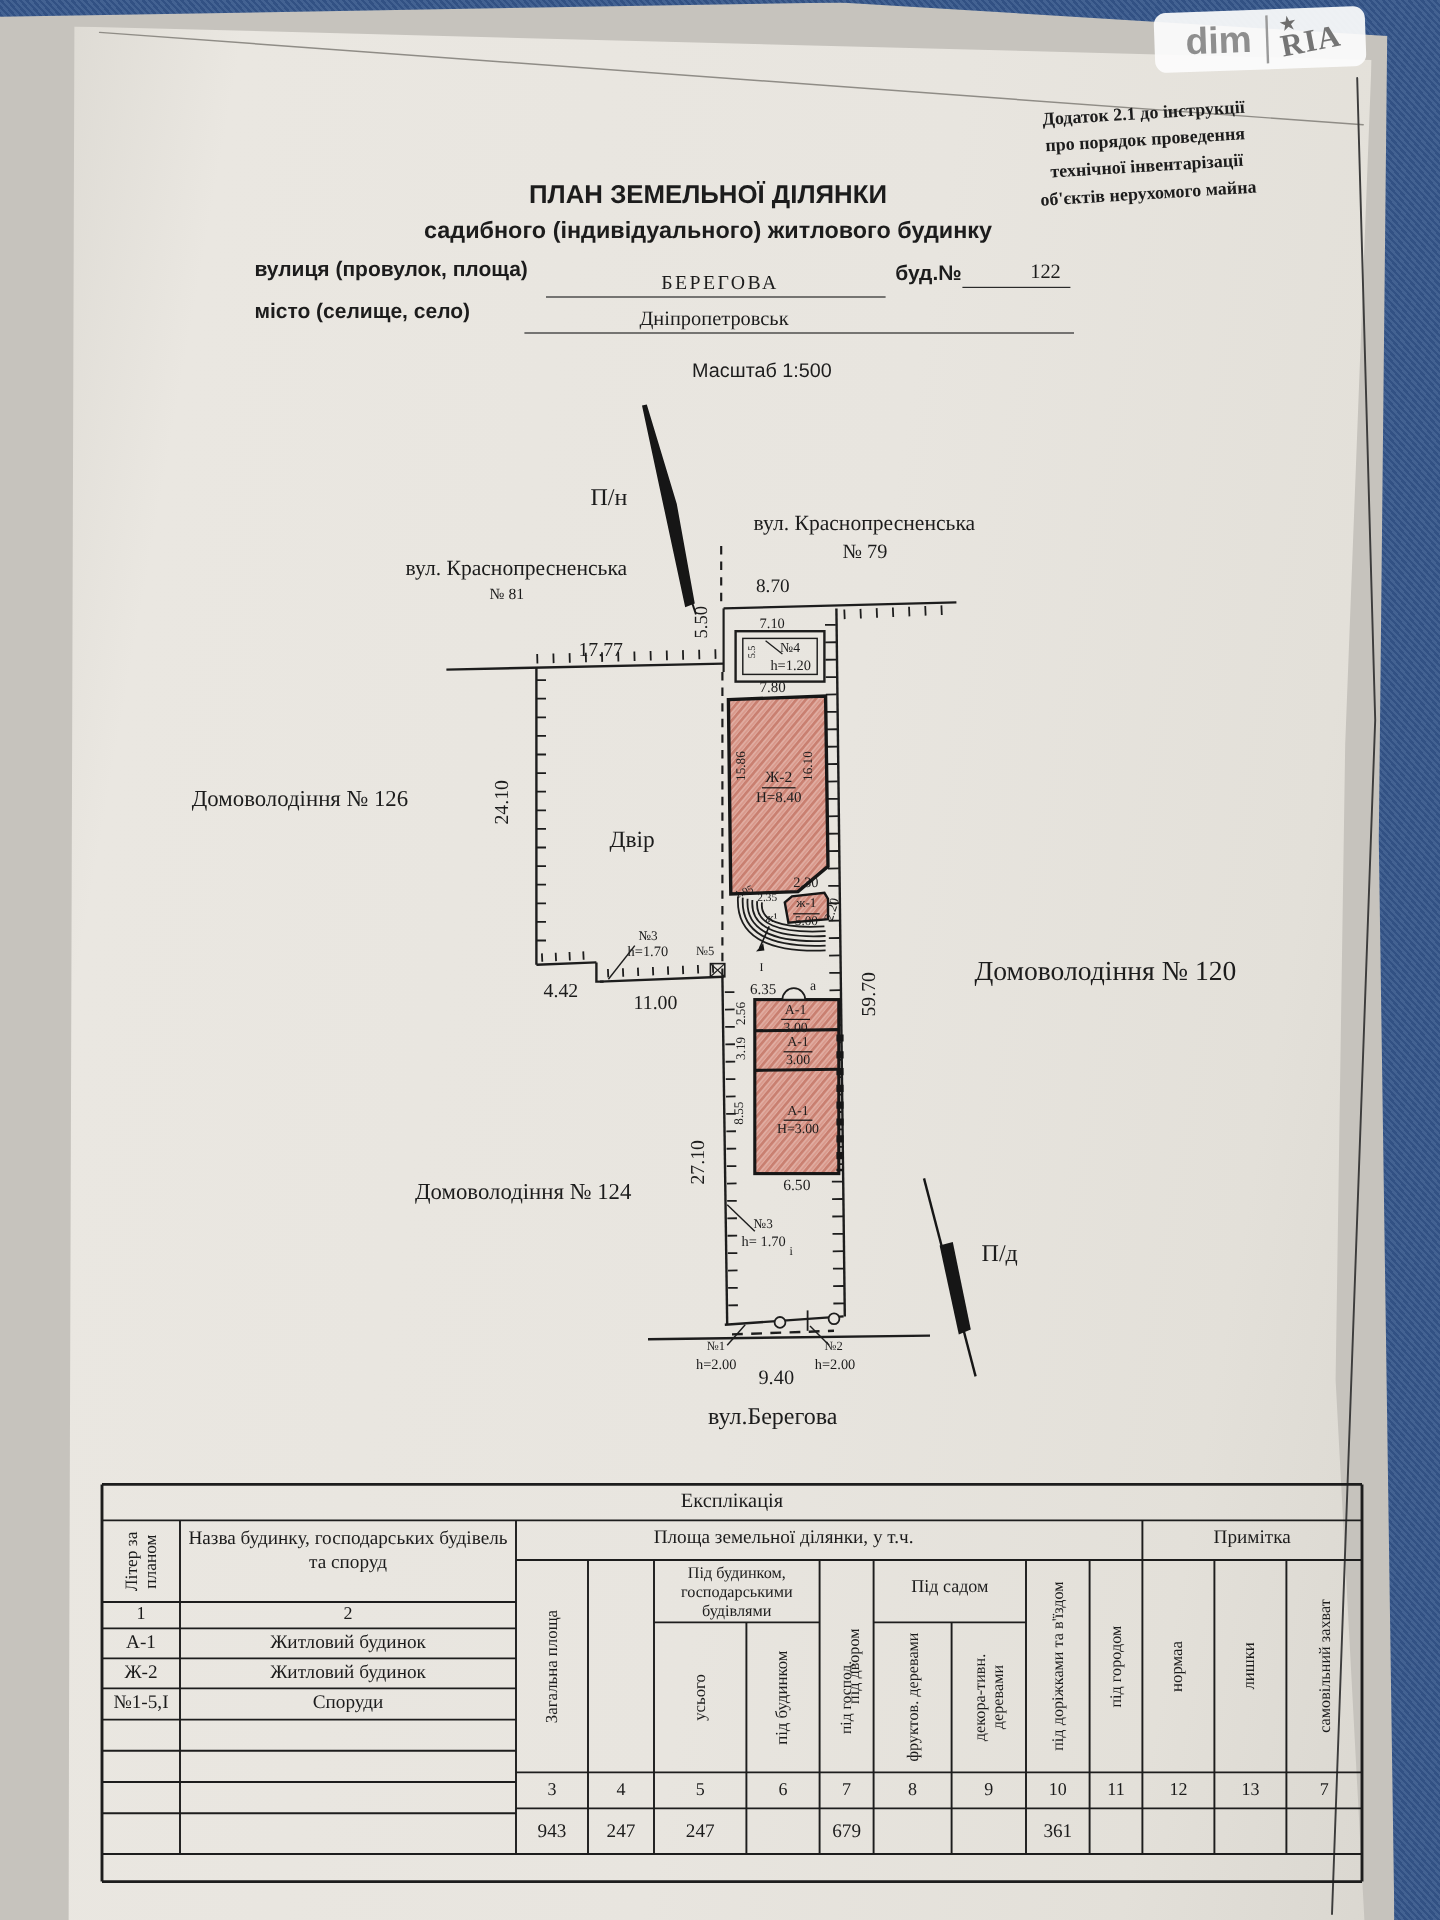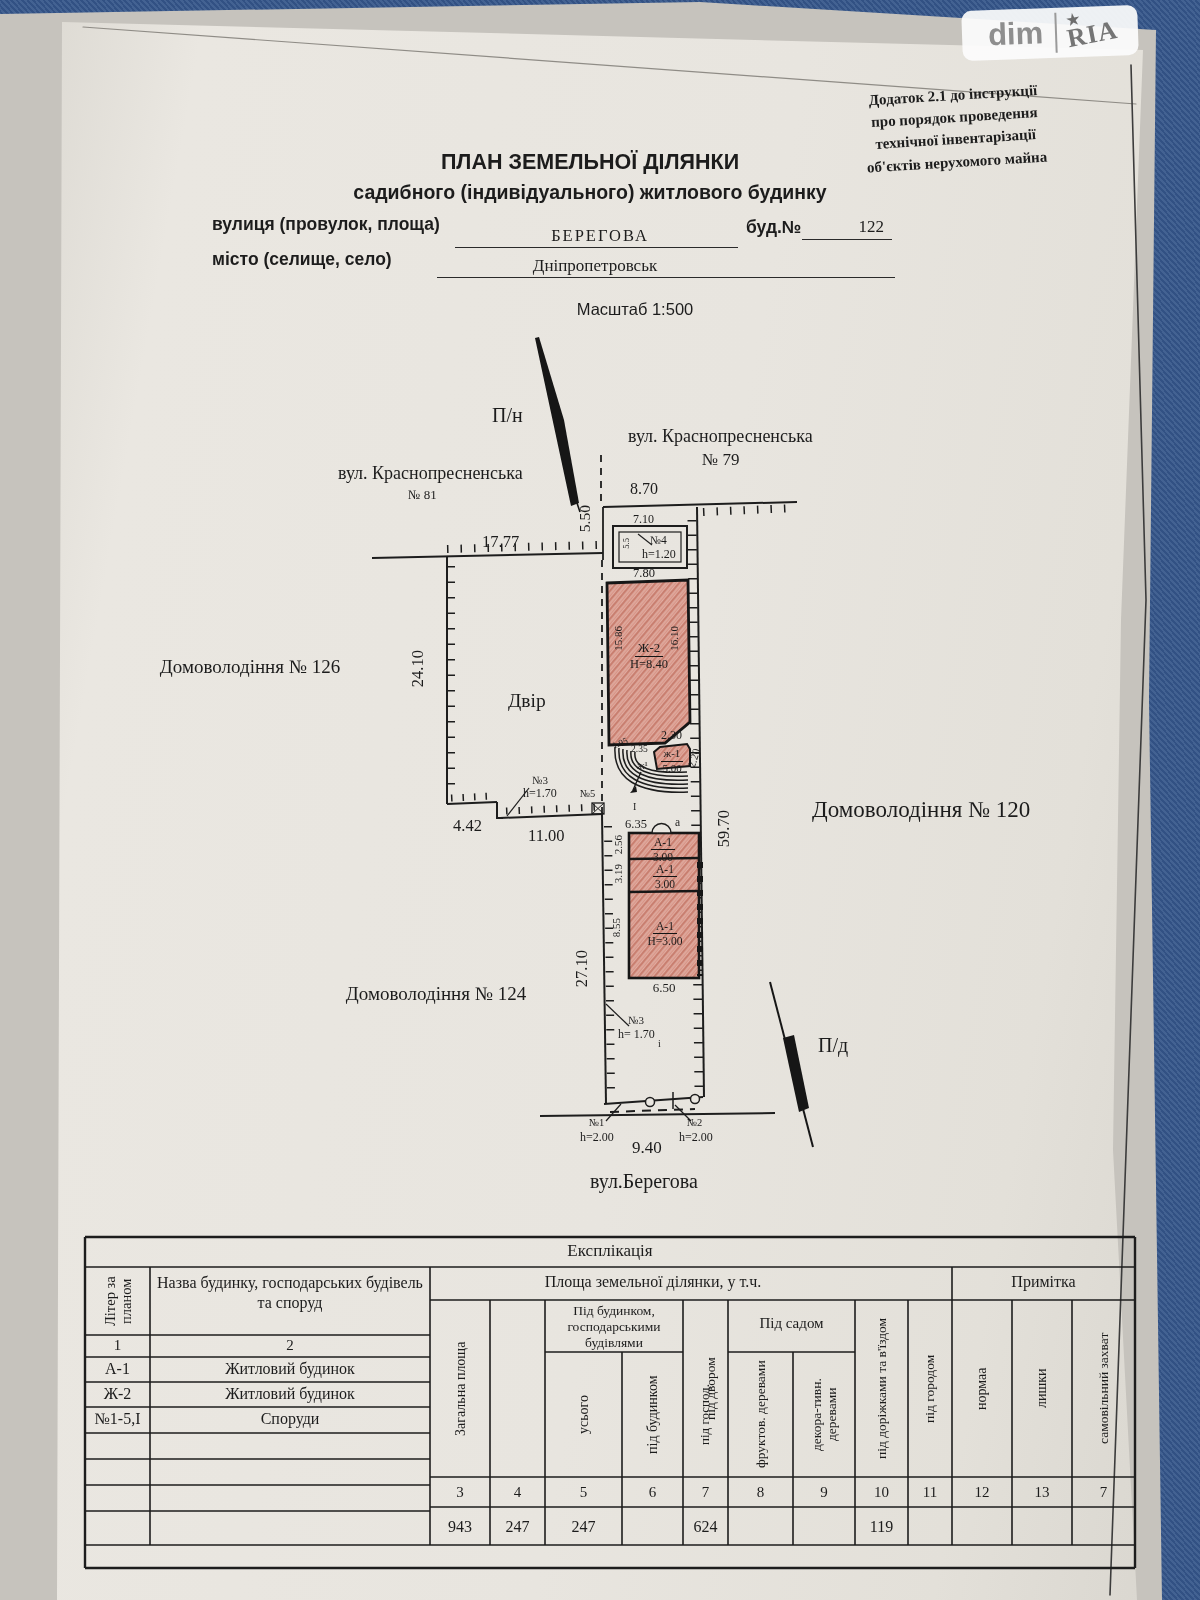--- a/index.html
+++ b/index.html
@@ -311,20 +311,20 @@
 <div class="lbl c" style="left:855px;top:1484px;width:53px;font-size:15px;">10</div>
 <div class="lbl c" style="left:908px;top:1484px;width:44px;font-size:15px;">11</div>
 <div class="lbl c" style="left:952px;top:1484px;width:60px;font-size:15px;">12</div>
 <div class="lbl c" style="left:1012px;top:1484px;width:60px;font-size:15px;">13</div>
 <div class="lbl c" style="left:1072px;top:1484px;width:63px;font-size:15px;">7</div>
 
 <div class="lbl c" style="left:430px;top:1518px;width:60px;font-size:16px;">943</div>
 <div class="lbl c" style="left:490px;top:1518px;width:55px;font-size:16px;">247</div>
 <div class="lbl c" style="left:545px;top:1518px;width:77px;font-size:16px;">247</div>
 <div class="lbl c" style="left:622px;top:1518px;width:61px;font-size:16px;"></div>
-<div class="lbl c" style="left:683px;top:1518px;width:45px;font-size:16px;">624</div>
+<div class="lbl c" style="left:683px;top:1518px;width:45px;font-size:16px;">679</div>
 <div class="lbl c" style="left:728px;top:1518px;width:65px;font-size:16px;"></div>
 <div class="lbl c" style="left:793px;top:1518px;width:62px;font-size:16px;"></div>
-<div class="lbl c" style="left:855px;top:1518px;width:53px;font-size:16px;">119</div>
+<div class="lbl c" style="left:855px;top:1518px;width:53px;font-size:16px;">361</div>
 <div class="lbl c" style="left:908px;top:1518px;width:44px;font-size:16px;"></div>
 <div class="lbl c" style="left:952px;top:1518px;width:60px;font-size:16px;"></div>
 <div class="lbl c" style="left:1012px;top:1518px;width:60px;font-size:16px;"></div>
 <div class="lbl c" style="left:1072px;top:1518px;width:63px;font-size:16px;"></div>
 
 </body></html>

